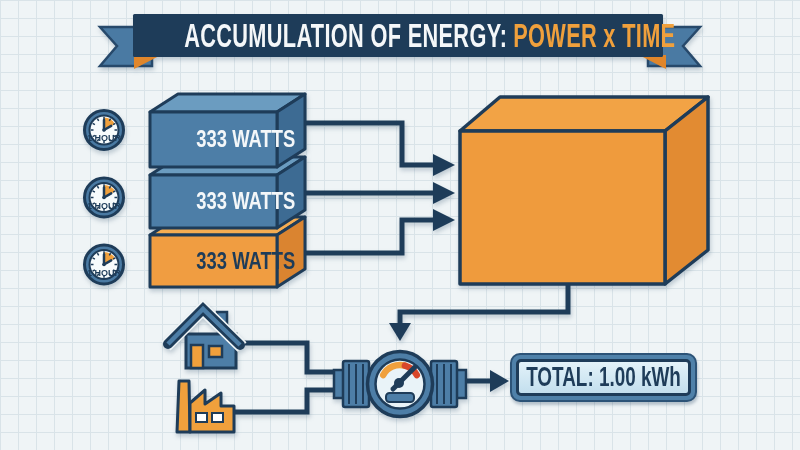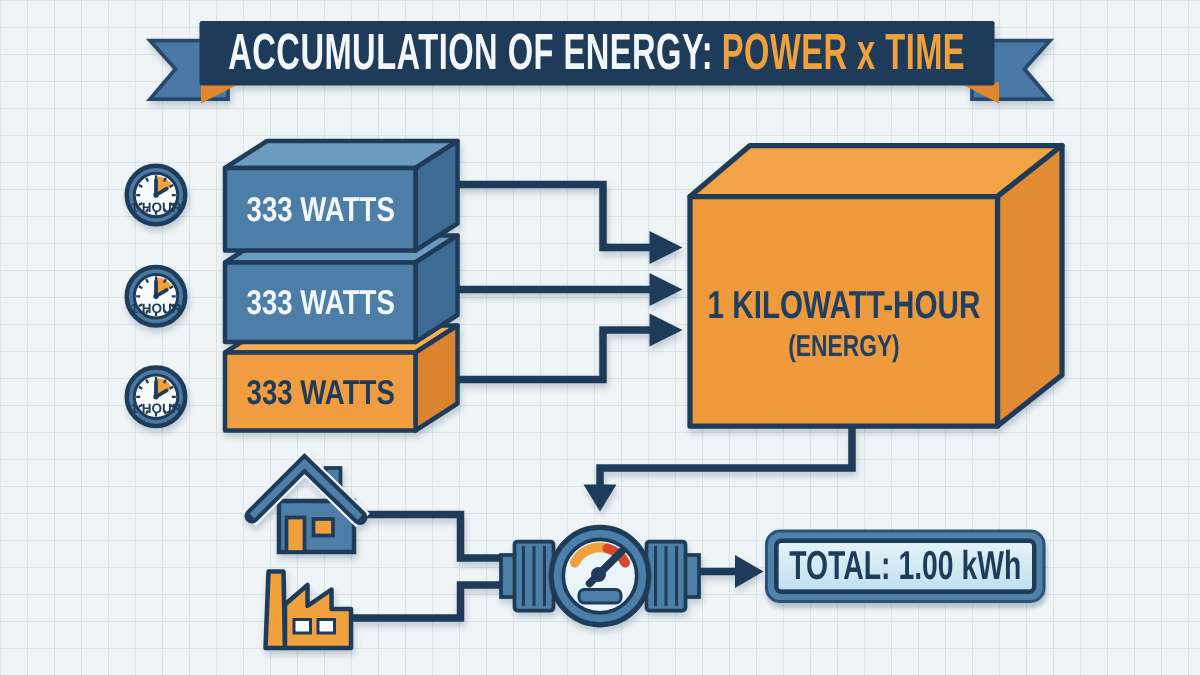--- a/index.html
+++ b/index.html
@@ -9,21 +9,21 @@
     background-color:#eff4f6;
     background-image:
       linear-gradient(to right,#d9e3e8 1px,transparent 1px),
       linear-gradient(to bottom,#d9e3e8 1px,transparent 1px);
     background-size:18px 18px;
   }
   svg.shapes{position:absolute;left:0;top:0;filter:drop-shadow(1px 3px 2px rgba(45,75,105,0.25));}
   svg text{font-family:"Liberation Sans",sans-serif;}
   .clock-label{font-size:9px;font-weight:bold;fill:#1e3c59;text-anchor:middle;}
   .abs{position:absolute;}
-  .flexc{display:flex;align-items:center;justify-content:center;}
+  .flexc{display:flex;align-items:center;justify-content:center;padding-left:32px;}
   
   .banner-title{left:133px;top:14px;width:530px;height:43px;}
   .banner-inner{display:flex;gap:9px;white-space:nowrap;transform:scaleX(0.64);
     font-weight:bold;font-size:34px;color:#f4f7f9;letter-spacing:0.5px;}
   .t-accent{color:#f0a03c;}
   
   .watt1{left:150px;top:112px;width:127px;height:55px;}
   .watt2{left:150px;top:175px;width:127px;height:53px;}
   .watt3{left:150px;top:235px;width:127px;height:52px;}
   .watt-text{display:inline-block;white-space:nowrap;transform:scaleX(0.8);
@@ -177,26 +177,20 @@
   <div class="abs flexc watt1">
     <span class="watt-text">333 WATTS</span>
   </div>
   <div class="abs flexc watt2">
     <span class="watt-text">333 WATTS</span>
   </div>
   <div class="abs flexc watt3">
     <span class="watt-text">333 WATTS</span>
   </div>
 
-  <div class="abs flexc energy-label">
-    <div class="energy-inner">
-      <span class="energy-l1">1 KILOWATT-HOUR</span>
-      <span class="energy-l2">(ENERGY)</span>
-    </div>
-  </div>
 
 
   <div class="abs total-outer">
     <div class="total-inner">
       <span class="total-text">TOTAL: 1.00 kWh</span>
     </div>
   </div>
 
 </div>
 

